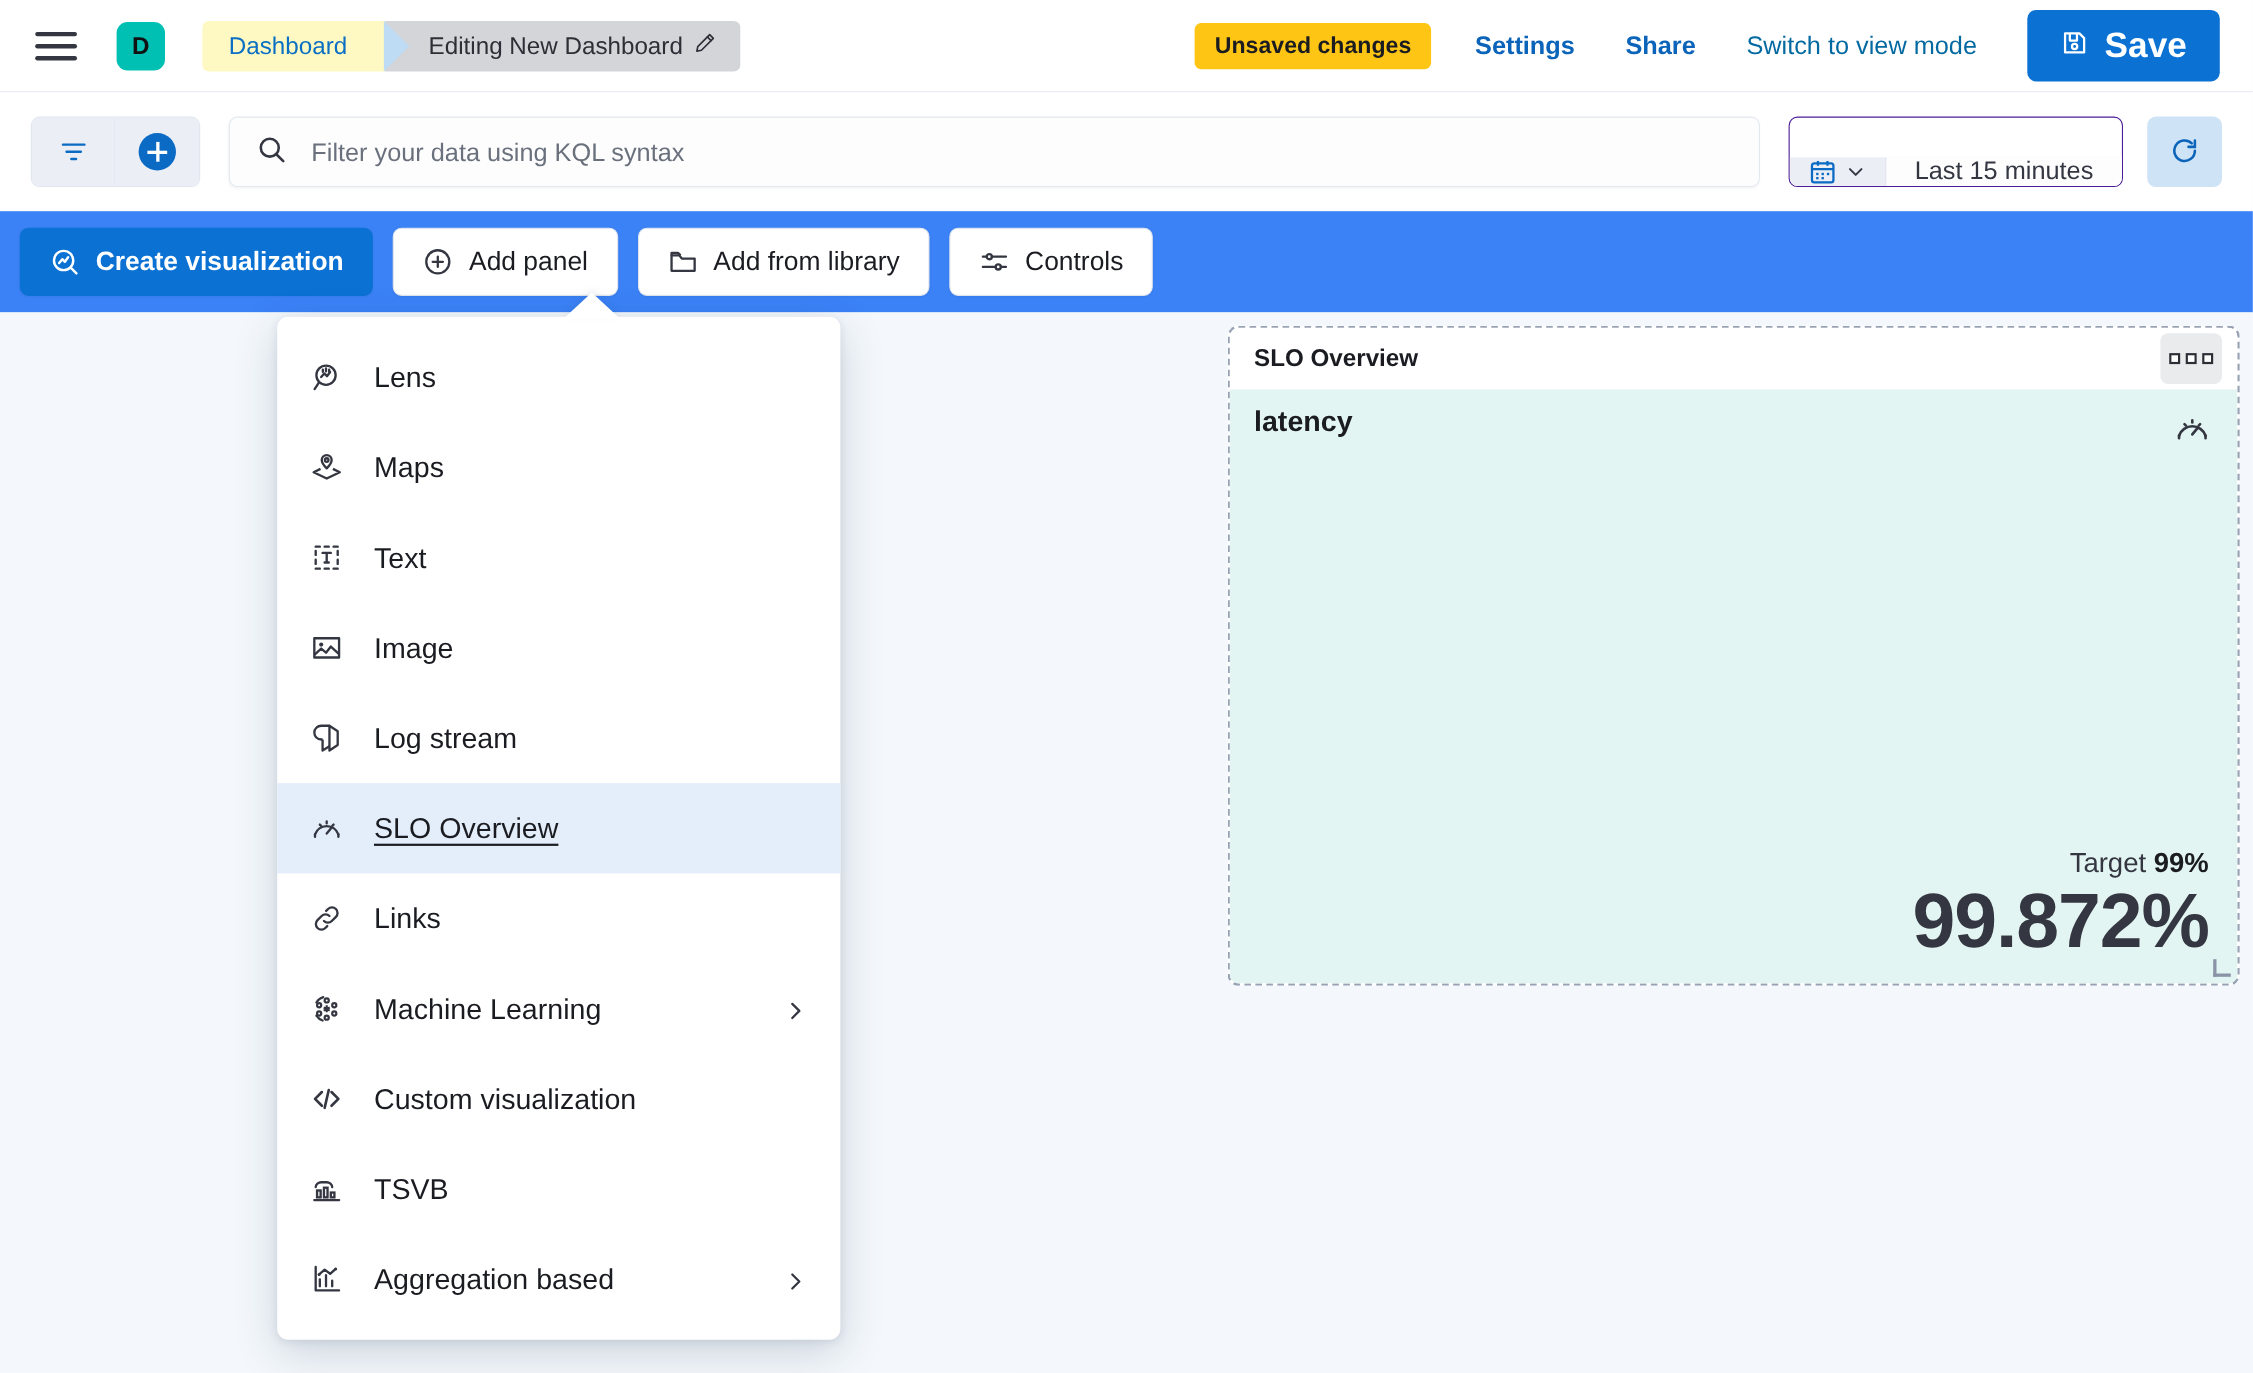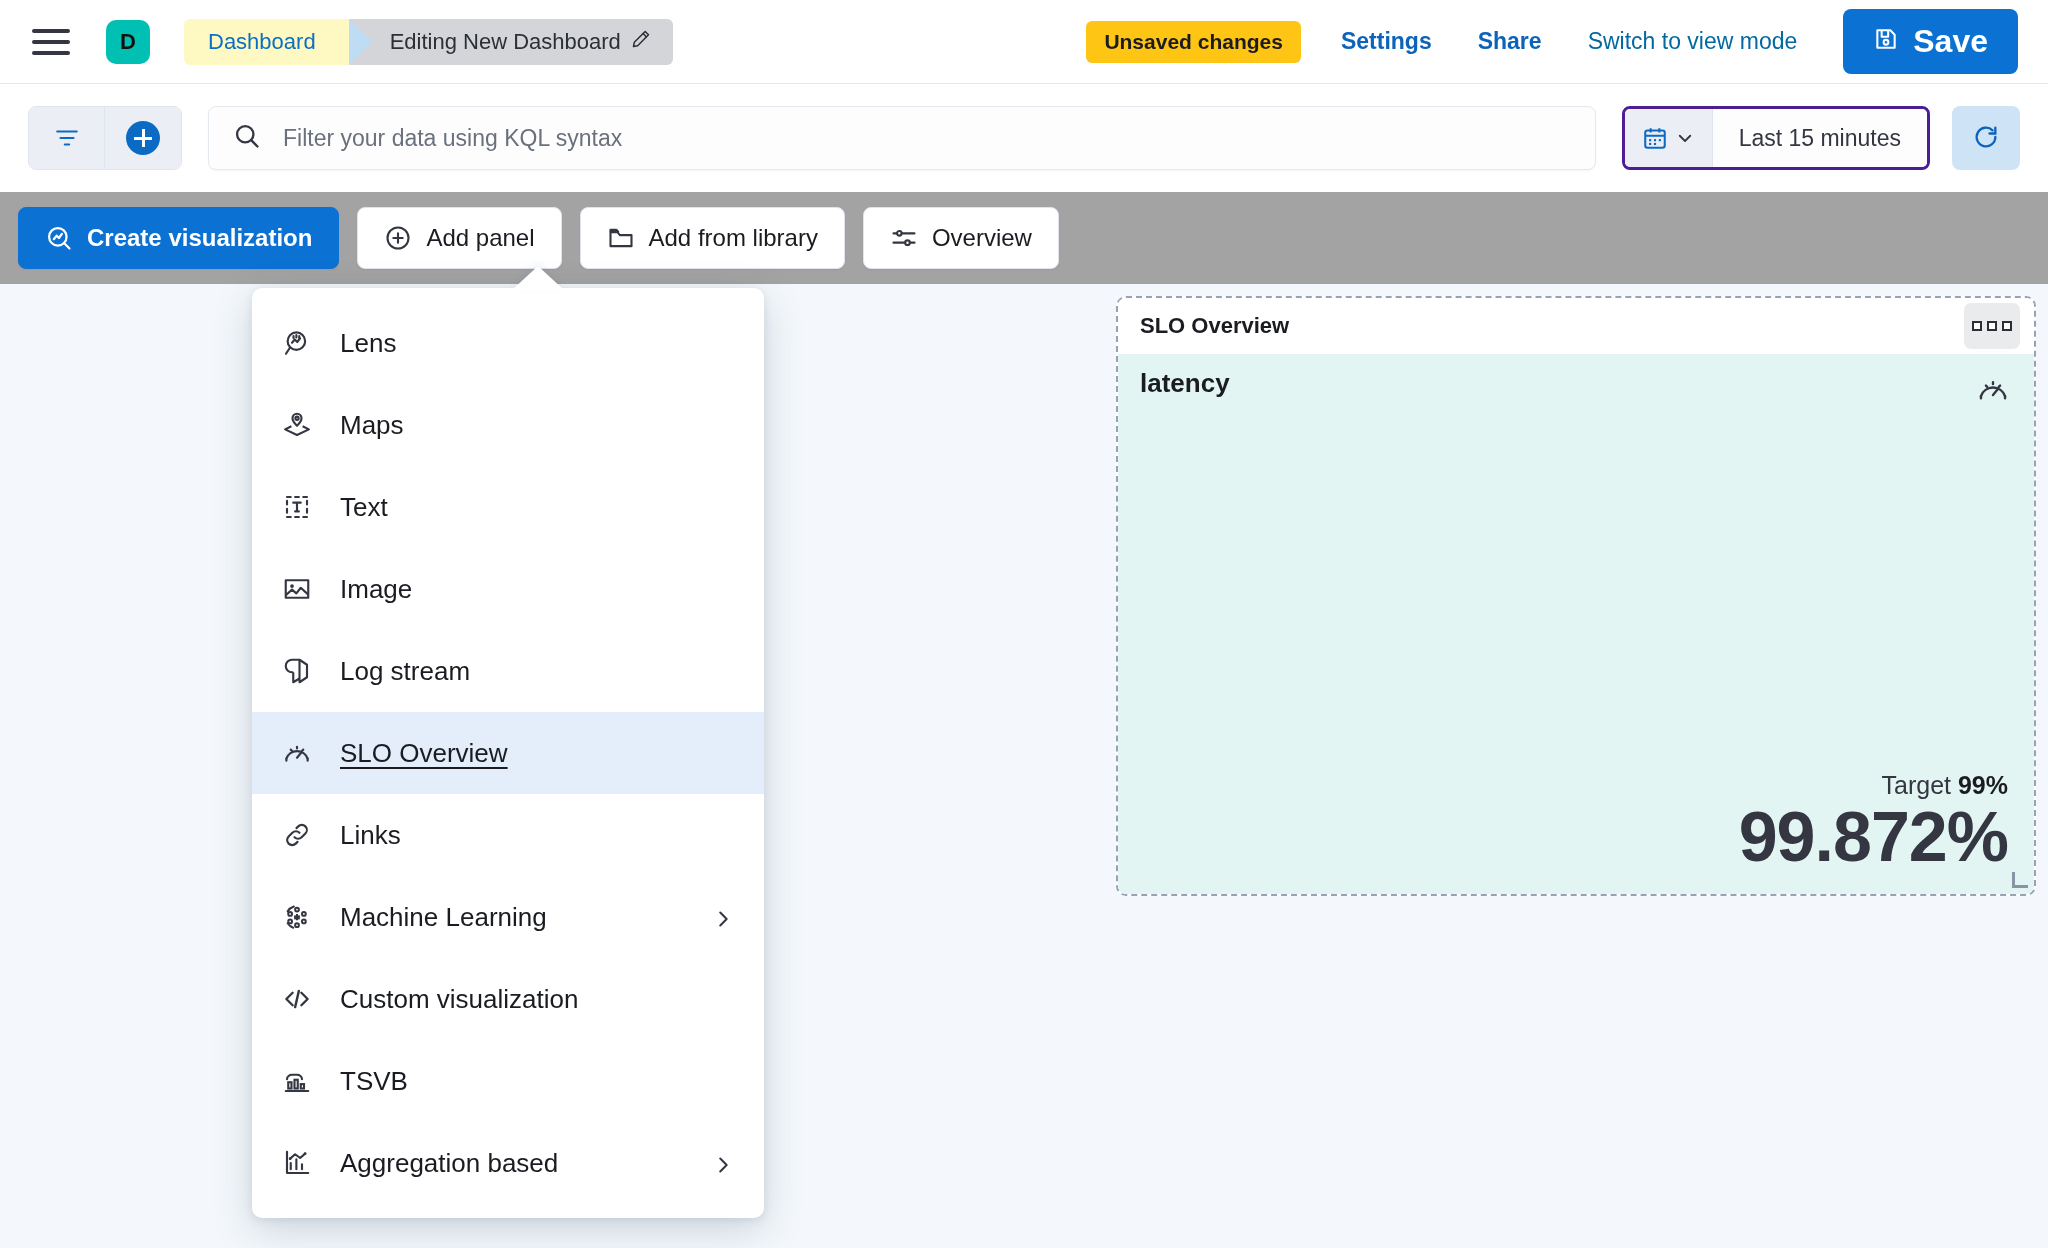--- a/index.html
+++ b/index.html
@@ -127,21 +127,21 @@
   .search-wrap svg { width: 28px; height: 28px; flex: none; }
   .search-wrap input {
     border: none; outline: none; background: transparent;
     margin-left: 22px; font-size: 23px; color: #343741;
     font-family: "Liberation Sans", sans-serif; width: 100%;
   }
   .search-wrap input::placeholder { color: #6a717d; }
 
   .date-group {
     margin-left: 26px; display: flex; height: 64px;
-    border: 3px solid #4c1d95; border-radius: 8px; overflow: hidden;
+    border: 1px solid #4c1d95; border-radius: 8px; overflow: hidden; align-items: flex-end;
   }
   .date-icon-btn {
     width: 88px; background: #ebeff5;
     display: flex; align-items: center; justify-content: center; gap: 8px;
     cursor: pointer; border-right: 1px solid #dfe5ee;
   }
   .date-icon-btn svg.cal { width: 26px; height: 26px; }
   .date-icon-btn svg.chev { width: 18px; height: 18px; }
   .date-value {
     background: #fdfdfe; display: flex; align-items: center;
@@ -152,21 +152,21 @@
     background: #cfe3f7; border-radius: 8px; border: none;
     display: flex; align-items: center; justify-content: center;
     cursor: pointer;
   }
   .refresh-btn svg { width: 28px; height: 28px; }
 
   
   .toolbar {
     position: absolute; top: 192px; left: 0;
     width: 2048px; height: 92px;
-    background: #a3a3a3;
+    background: #3b82f6;
     display: flex; align-items: center; padding: 0 18px; gap: 18px;
   }
   .tbtn {
     height: 62px; display: flex; align-items: center; gap: 14px;
     padding: 0 26px; border-radius: 8px; font-size: 24px;
     cursor: pointer; background: #fff; border: 1px solid #e0e5ed;
     color: #1a1c21; box-shadow: 0 1px 2px rgba(0,0,0,0.05);
   }
   .tbtn.primary {
     background: #0b72d4; color: #fff; border-color: #0b72d4;
@@ -392,21 +392,21 @@
   </div>
   <div class="tbtn">
     <svg viewBox="0 0 24 24" fill="none" stroke="#343741" stroke-width="1.8" stroke-linecap="round">
       <path d="M3 8h3"></path>
         <path d="M10 8h11"></path>
         <circle cx="8" cy="8" r="2"></circle>
       <path d="M3 16h10"></path>
         <path d="M17 16h4"></path>
         <circle cx="15" cy="16" r="2"></circle>
     </svg>
-    <span>Overview</span>
+    <span>Controls</span>
   </div>
 </div>
 
 <div class="canvas"></div>
 
 <div class="popover-arrow"></div>
 <div class="popover" id="add-panel-menu">
     <div class="menu-item">
       <span class="mi-icon">
         <svg viewBox="0 0 24 24" fill="none" stroke="#343741" stroke-width="1.7" stroke-linecap="round" stroke-linejoin="round">

